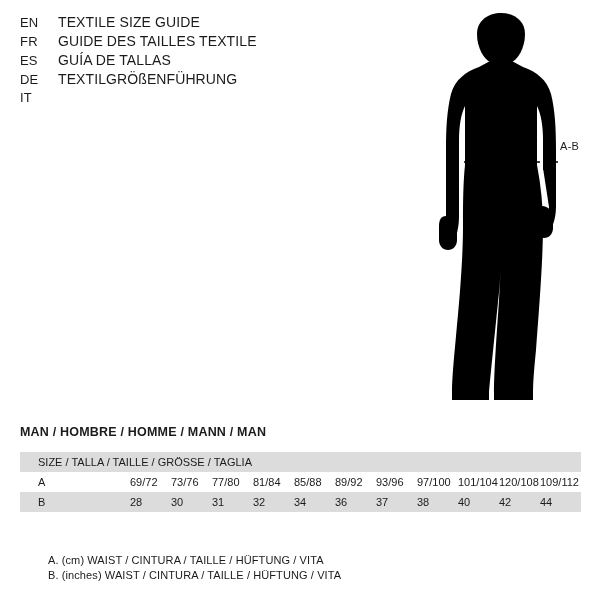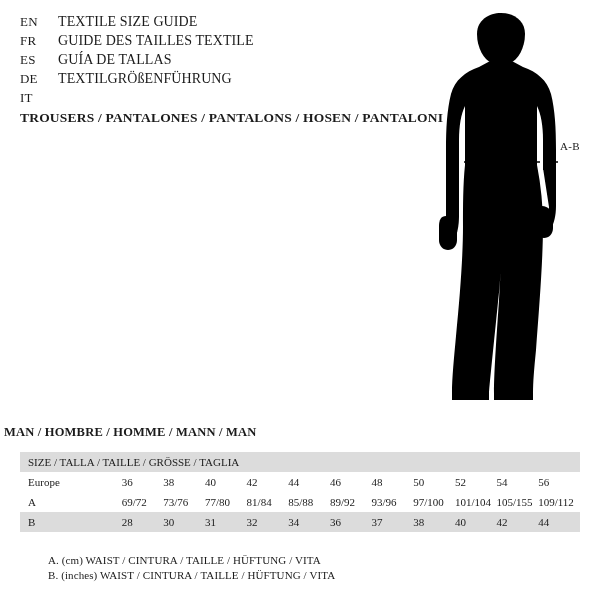--- a/index.html
+++ b/index.html
@@ -12,21 +12,20 @@
     background: #ffffff;
     font-family: "Liberation Sans", sans-serif;
     color: #1b1b1b;
     overflow: hidden;
     position: relative;
   }
   .page {
     position: relative;
     width: 600px;
     height: 496px;
-    font-family: Liberation Serif, serif;
   }
 
   
   .lang-block {
     position: absolute;
     left: 20px;
     top: 14px;
     width: 380px;
   }
   .lang-row {
@@ -68,21 +67,21 @@
     position: absolute;
     left: 560px;
     top: 140px;
     font-size: 11px;
     letter-spacing: 0.3px;
   }
 
   
   .table-title {
     position: absolute;
-    left: 4px;
+    left: 20px;
     top: 425px;
     font-size: 12.5px;
     font-weight: bold;
     letter-spacing: 0.2px;
   }
   table.size-table {
     position: absolute;
     left: 20px;
     top: 452px;
     width: 560px;
@@ -94,21 +93,21 @@
     padding: 2px 0 2px 0;
     height: 16px;
     vertical-align: middle;
     white-space: nowrap;
   }
   table.size-table tr.shaded td {
     background: #dcdcdc;
   }
   table.size-table td.label-col {
     width: 92px;
-    padding-left: 8px;
+    padding-left: 18px;
   }
   table.size-table td.val {
     width: 41px;
     text-align: left;
   }
 
   .footnotes {
     position: absolute;
     left: 20px;
     top: 553px;
@@ -138,21 +137,20 @@
     </div>
     <div class="lang-row">
       <span class="lang-code">DE</span>
       <span class="lang-text">TEXTILGRÖßENFÜHRUNG</span>
     </div>
     <div class="lang-row">
       <span class="lang-code">IT</span>
     </div>
   </div>
 
-  <div class="section-title">TROUSERS / PANTALONES / PANTALONS / HOSEN / PANTALONI</div>
 
   <div class="figure-wrap">
     <svg width="185" height="400" viewBox="0 0 185 400" xmlns="http://www.w3.org/2000/svg">
       <g fill="#000000">
 
         <path d="M62 24 C62 10, 74 3, 86 3 C98 3, 110 10, 110 24 C110 38, 103 50, 95 53 L77 53 C69 50, 62 38, 62 24 Z"></path>
 
         <path d="M77 50 L95 50 L108 57
                  C122 62, 132 70, 136 84
                  C140 100, 141 118, 141 140
@@ -210,45 +208,31 @@
         <td class="val"></td>
         <td class="val"></td>
         <td class="val"></td>
         <td class="val"></td>
         <td class="val"></td>
         <td class="val"></td>
         <td class="val"></td>
         <td class="val"></td>
       </tr>
       <tr>
-        <td class="label-col">Europe</td>
-        <td class="val">36</td>
-        <td class="val">38</td>
-        <td class="val">40</td>
-        <td class="val">42</td>
-        <td class="val">44</td>
-        <td class="val">46</td>
-        <td class="val">48</td>
-        <td class="val">50</td>
-        <td class="val">52</td>
-        <td class="val">54</td>
-        <td class="val">56</td>
-      </tr>
-      <tr>
         <td class="label-col">A</td>
         <td class="val">69/72</td>
         <td class="val">73/76</td>
         <td class="val">77/80</td>
         <td class="val">81/84</td>
         <td class="val">85/88</td>
         <td class="val">89/92</td>
         <td class="val">93/96</td>
         <td class="val">97/100</td>
         <td class="val">101/104</td>
-        <td class="val">105/155</td>
+        <td class="val">120/108</td>
         <td class="val">109/112</td>
       </tr>
       <tr class="shaded">
         <td class="label-col">B</td>
         <td class="val">28</td>
         <td class="val">30</td>
         <td class="val">31</td>
         <td class="val">32</td>
         <td class="val">34</td>
         <td class="val">36</td>

